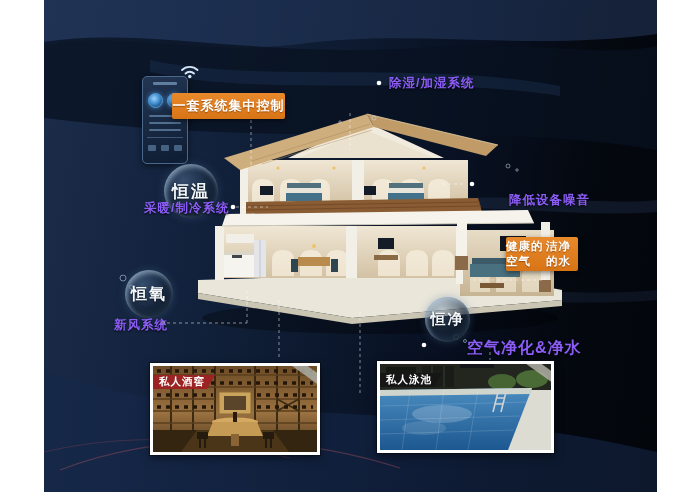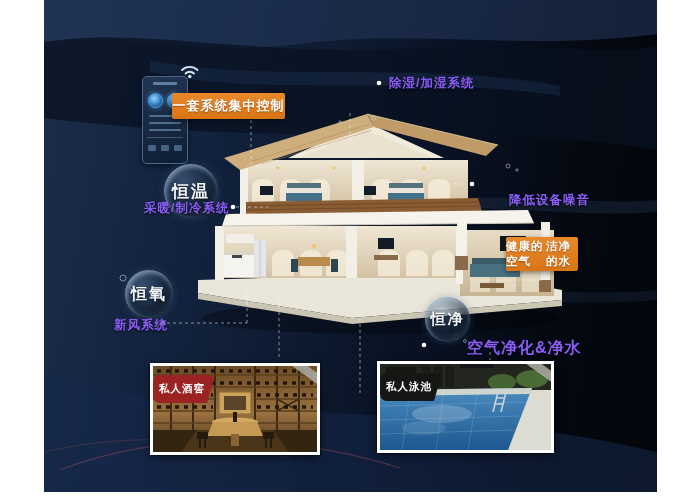--- a/index.html
+++ b/index.html
@@ -39,23 +39,23 @@
   #phone .d1{left:5px;} #phone .d2{left:24px;}
   #phone .row{position:absolute;left:6px;width:32px;height:2px;background:rgba(140,180,220,.5);border-radius:1px;}
   #phone .r1{top:38px;} #phone .r2{top:45px;} #phone .r3{top:52px;}
   #phone .sep{position:absolute;left:4px;top:60px;width:36px;height:1px;background:rgba(120,160,200,.4);}
   #phone .key{position:absolute;top:68px;width:8px;height:6px;background:rgba(130,175,220,.45);border-radius:1px;}
   #phone .k1{left:5px;} #phone .k2{left:18px;} #phone .k3{left:31px;}
 
   
   .photo{position:absolute;background:#ffffff;padding:3px;box-shadow:0 0 0 1px rgba(5,12,22,.6),0 3px 8px rgba(0,0,0,.5);}
   .photo-inner{position:relative;overflow:hidden;}
-  .photo-badge{position:absolute;left:0;top:9px;height:28px;color:#fff;font-weight:bold;font-size:10.5px;
+  .photo-badge{position:absolute;left:0;top:9px;height:14px;color:#fff;font-weight:bold;font-size:10.5px;
         letter-spacing:1px;display:flex;align-items:center;padding:0 10px 0 6px;
-        clip-path:polygon(0 0,100% 0,calc(100% - 8px) 100%,0 100%);border-radius:7px;}
+        clip-path:polygon(0 0,100% 0,calc(100% - 8px) 100%,0 100%);}
   .photo-caption{position:absolute;left:0;bottom:0;width:100%;height:18px;display:flex;align-items:center;
         justify-content:center;color:#fff;font-size:11px;letter-spacing:.5px;
         font-family:"Liberation Serif","DejaVu Serif",serif;}
   .cap-wine{background:rgba(24,16,6,.75);}
   .cap-pool{background:rgba(22,24,26,.75);}
   .corner-tag{position:absolute;top:2px;right:-9px;width:34px;height:9px;background:#a9a99f;
         transform:rotate(36deg);opacity:.9;}
 </style>
 </head>
 <body>

